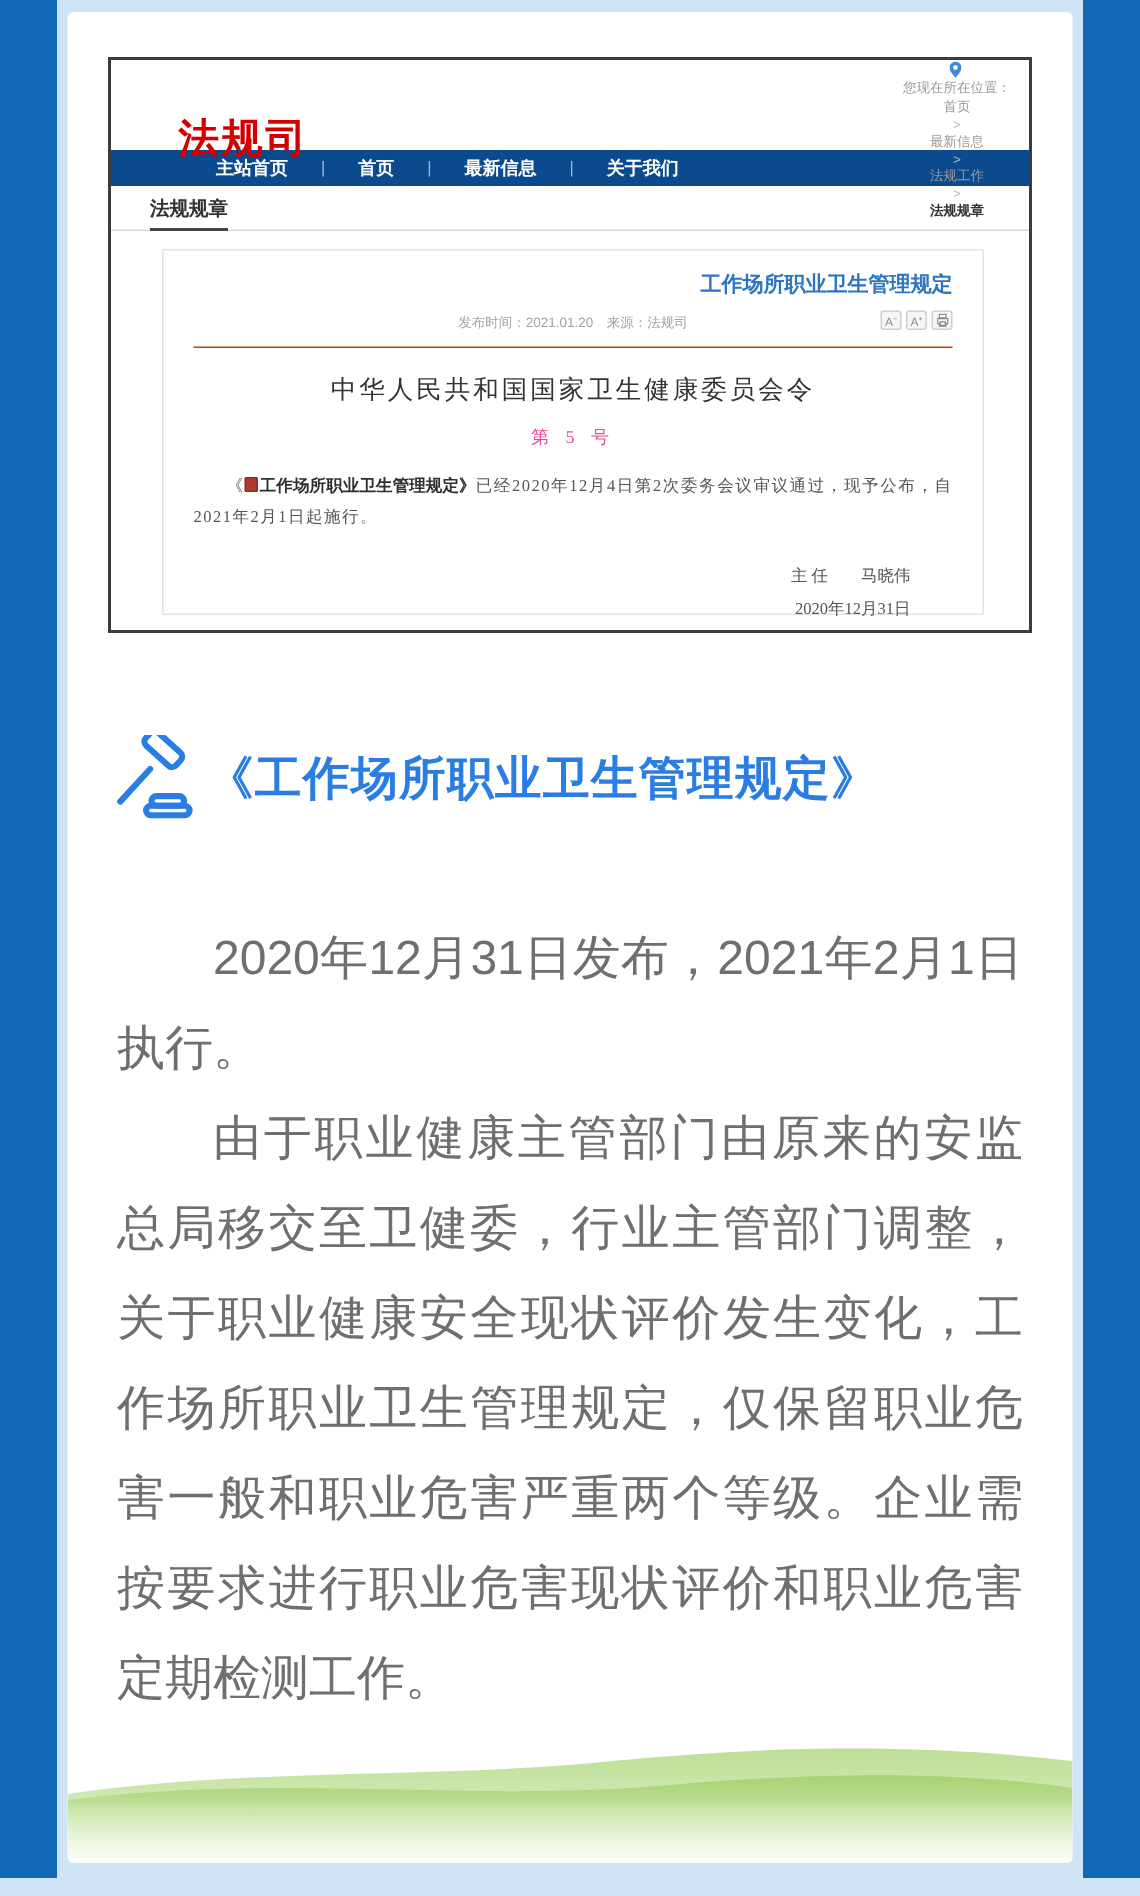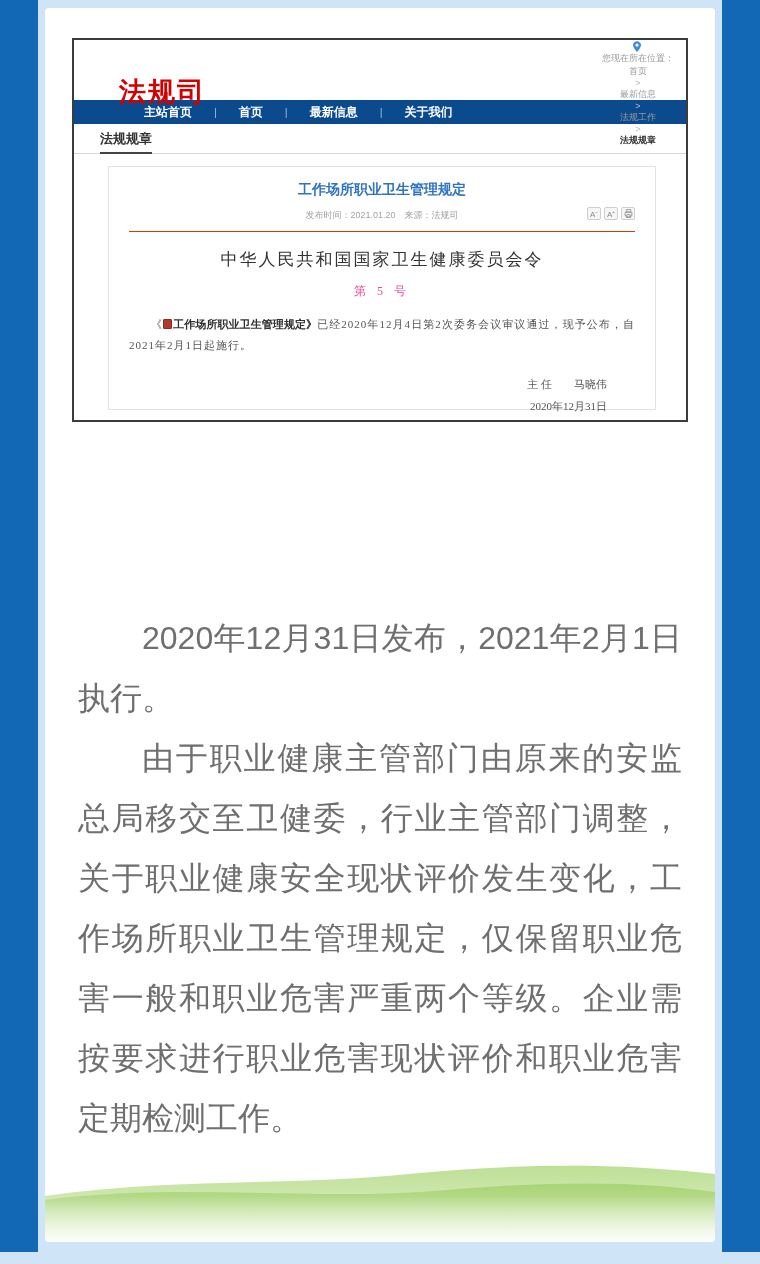--- a/index.html
+++ b/index.html
@@ -46,21 +46,21 @@
   .shot-crumbs { display: flex; align-items: center; font-size: 9px; color: #9a9a9a; padding-bottom: 6px; flex-direction: column; }
   .shot-crumbs .crumb { margin: 0 3px; cursor: pointer; }
   .shot-crumbs .crumb-sep { color: #bbb; margin: 0 1px; }
   .shot-crumbs .crumb.current { color: #333; font-weight: bold; }
   .pin { width: 8px; height: 11px; margin-right: 3px; }
 
   .shot-article {
     margin: 12px 30px 0 34px; border: 1px solid #e3e3e3; background: #fff;
     padding: 14px 20px 10px 20px; position: relative; height: 244px;
   }
-  .shot-article-title { text-align: center; color: #2e74c0; font-size: 14px; font-weight: bold; }
+  .shot-article-title { text-align: right; color: #2e74c0; font-size: 14px; font-weight: bold; }
   .shot-meta-row { position: relative; margin-top: 10px; border-bottom: 1px solid #c2410c; padding-bottom: 9px; }
   .shot-meta { text-align: center; color: #a3a3a3; font-size: 9px; }
   .shot-tools { position: absolute; right: 0; top: -2px; display: flex; gap: 3px; }
   .tool-btn {
     width: 14px; height: 13px; border: 1px solid #cfcfcf; background: #f6f6f6;
     color: #8a8a8a; font-size: 8px; display: flex; align-items: center; justify-content: center;
     border-radius: 2px; cursor: pointer;
   }
   .shot-doc-heading {
     margin-top: 16px; text-align: center; font-family: "Liberation Serif", serif;
@@ -167,20 +167,31 @@
 
       <div class="shot-sign">
         <div>
           <span>主  任</span><span class="gap"></span><span>马晓伟</span>
         </div>
         <div>2020年12月31日</div>
       </div>
     </div>
   </div>
 
+  <div class="main-heading-row">
+    <svg class="gavel" viewBox="0 0 64 64">
+      <g fill="none" stroke="#2a7de2" stroke-width="4.5" stroke-linecap="round" stroke-linejoin="round">
+        <rect x="26" y="4" width="30" height="13" rx="4" transform="rotate(42 41 10)"></rect>
+        <path d="M31 25 L9 49"></path>
+        <rect x="32" y="45" width="24" height="7" rx="3.5"></rect>
+        <rect x="28" y="52" width="32" height="7" rx="3.5"></rect>
+      </g>
+    </svg>
+    <span class="main-heading">《工作场所职业卫生管理规定》</span>
+  </div>
 
   <div class="main-text">
     <p>2020年12月31日发布，2021年2月1日执行。</p>
     <p>由于职业健康主管部门由原来的安监总局移交至卫健委，行业主管部门调整，关于职业健康安全现状评价发生变化，工作场所职业卫生管理规定，仅保留职业危害一般和职业危害严重两个等级。企业需按要求进行职业危害现状评价和职业危害定期检测工作。</p>
   </div>
 
   <div class="wave-wrap">
     <svg viewBox="0 0 700 90" preserveAspectRatio="none">
       <defs>
         <linearGradient id="gA" x1="0" y1="0" x2="0" y2="1">

